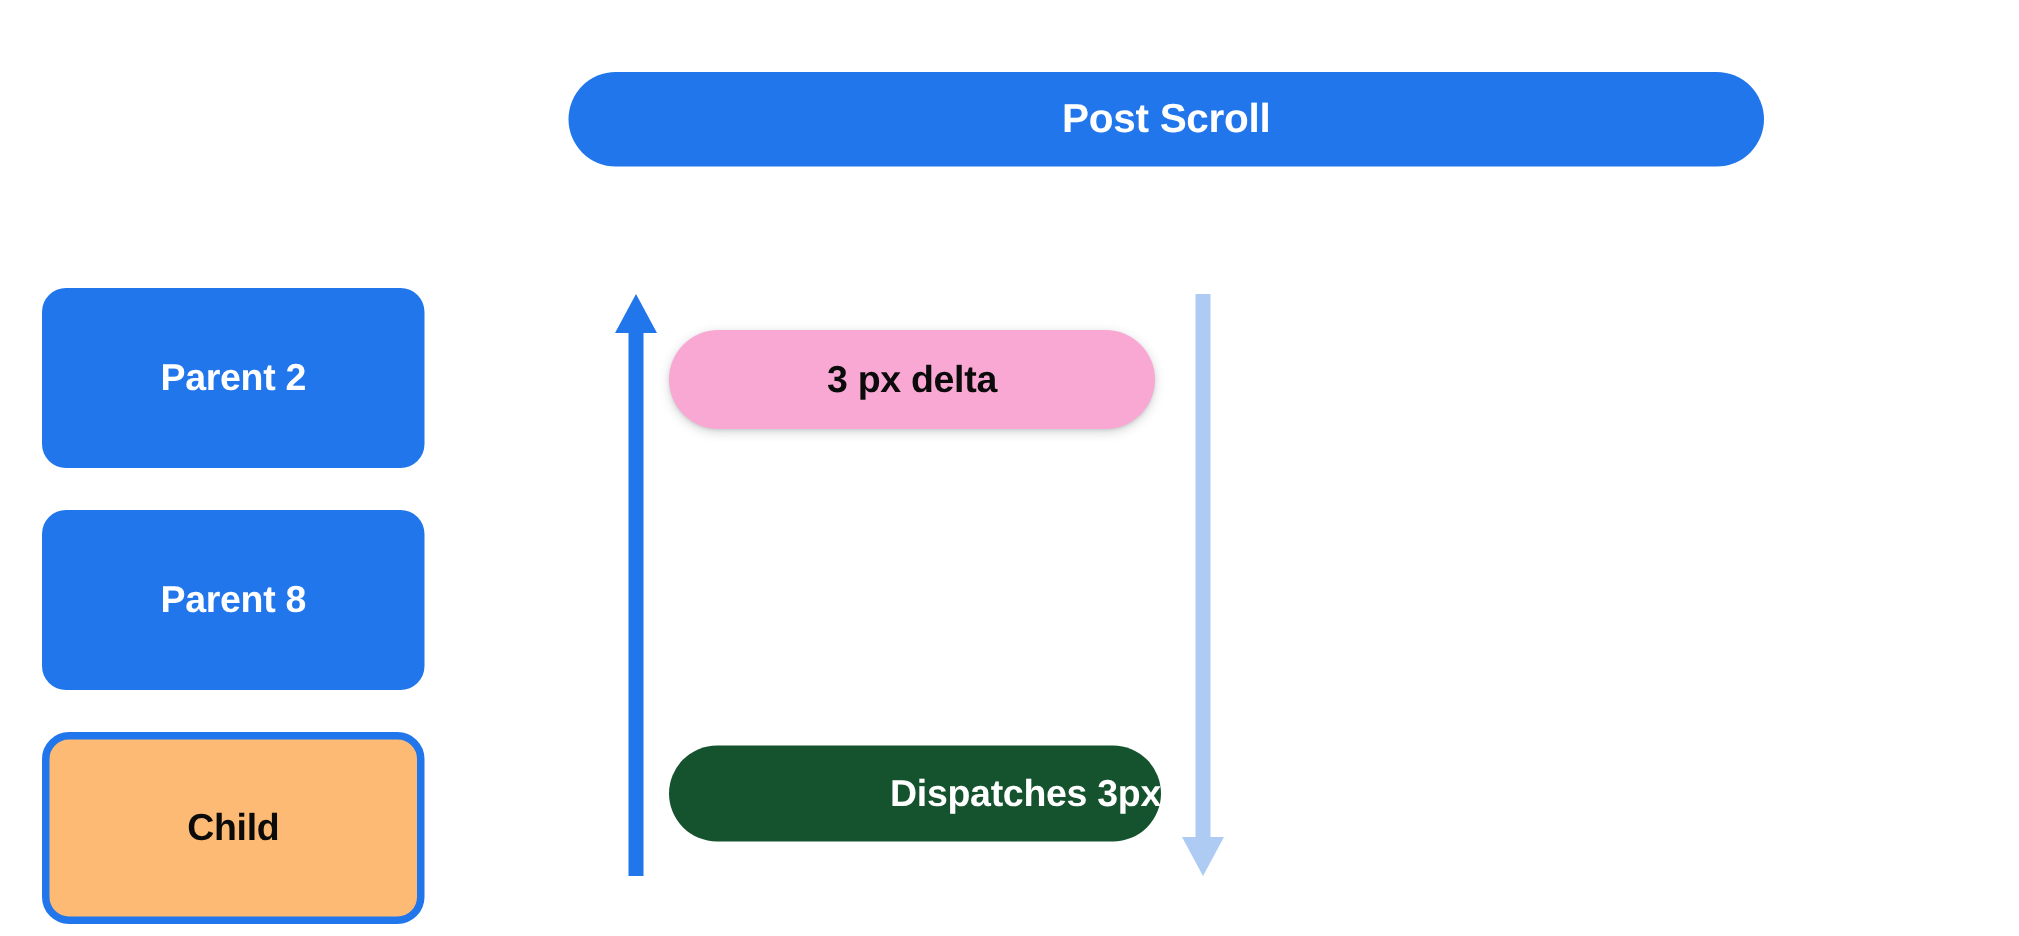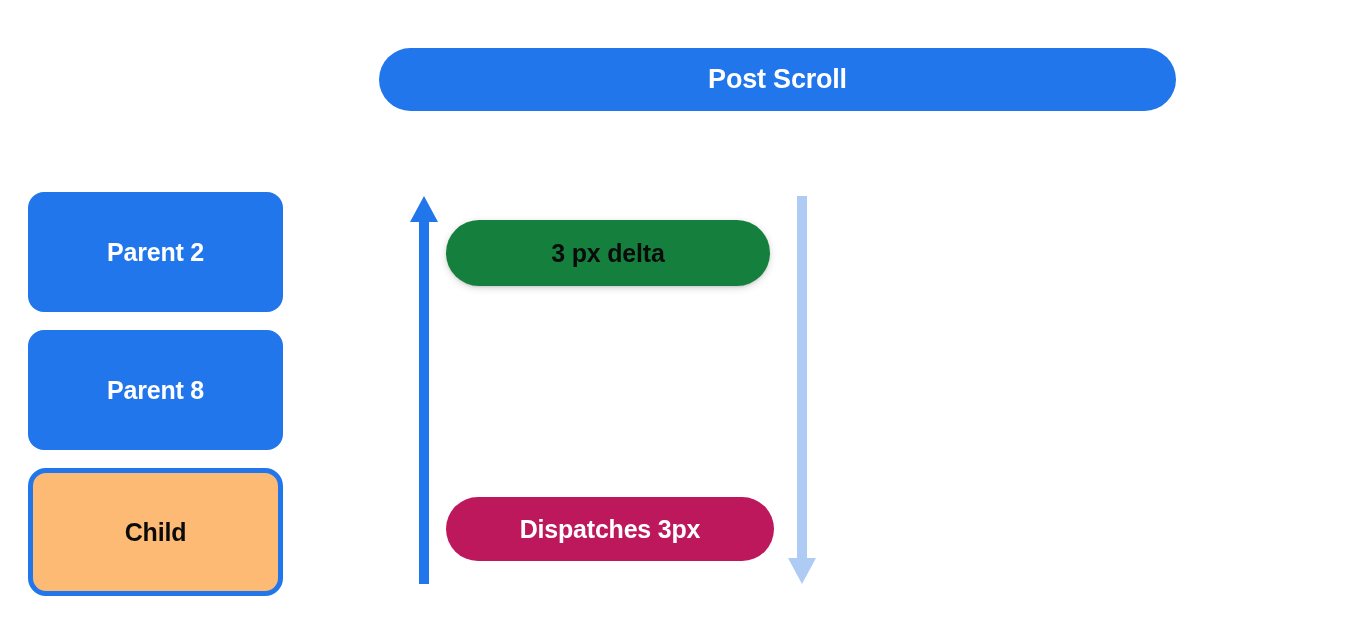--- a/index.html
+++ b/index.html
@@ -50,21 +50,21 @@
     top: 192px;
     width: 255px;
   }
   .node-box {
     box-sizing: border-box;
     width: 255px;
     display: flex;
     align-items: center;
     justify-content: center;
     border-radius: 16px;
-    margin-bottom: 18px;
+    margin-bottom: 28px;
   }
   .node-box.filled {
     height: 120px;
     background: #2176ec;
     border: none;
   }
   .node-box.filled .box-label {
     color: #ffffff;
     font-size: 25px;
     font-weight: bold;
@@ -101,21 +101,21 @@
     height: 388px;
   }
 
   
   .delta-pill {
     position: absolute;
     left: 446px;
     top: 220px;
     width: 324px;
     height: 66px;
-    background: #15803d;
+    background: #f9a8d4;
     border-radius: 33px;
     display: flex;
     align-items: center;
     justify-content: center;
     box-shadow: 0 2px 7px rgba(60, 64, 67, 0.22),
                 0 1px 2px rgba(60, 64, 67, 0.12);
     box-sizing: border-box;
   }
   .delta-pill .label {
     color: #0b0b0b;
@@ -123,25 +123,25 @@
     font-weight: bold;
     letter-spacing: -0.2px;
   }
 
   .dispatch-pill {
     position: absolute;
     left: 446px;
     top: 497px;
     width: 328px;
     height: 64px;
-    background: #be185d;
+    background: #14532d;
     border-radius: 32px;
     display: flex;
     align-items: center;
-    justify-content: center;
+    justify-content: flex-end;
     box-sizing: border-box;
   }
   .dispatch-pill .label {
     color: #ffffff;
     font-size: 25px;
     font-weight: bold;
     letter-spacing: -0.2px;
   }
 </style>
 </head>

